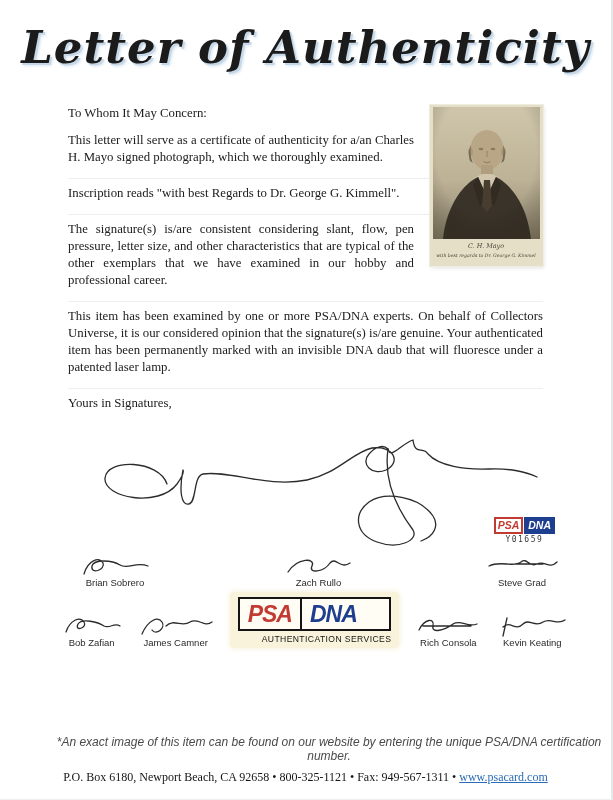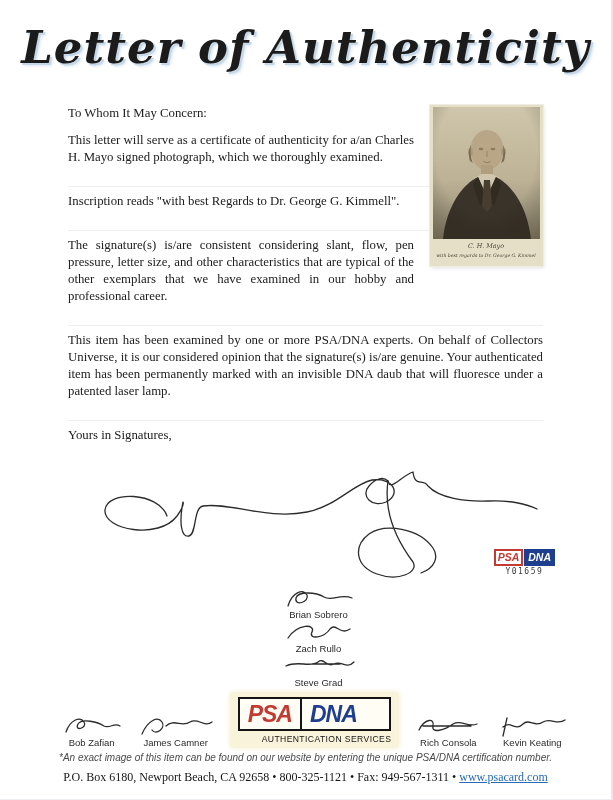--- a/index.html
+++ b/index.html
@@ -18,21 +18,21 @@
   }
   
   .meta {margin:14px 0 0 68px; font-size:13px; line-height:17px; color:#232323;}
   .meta .cert {display:inline-block; border-bottom:1px solid #e4e4e4; padding-bottom:1px;}
   
   .body {
     margin:26px 68px 0; font-size:12.8px; line-height:17px;
     text-align:justify; color:#202020;
   }
   .body p {margin:0 0 10px;}
-  .body p.lined {border-bottom:1px solid #f0eeeb; padding-bottom:20px; margin-bottom:6px;}
+  .body p.lined {border-bottom:1px solid #f0eeeb; padding-bottom:12px; margin-bottom:6px;}
   .salutation {text-align:left;}
   .closing {margin-top:8px; text-align:left;}
   .photo {
     float:right; width:113px; height:161px; margin:0 0 10px 16px;
     box-shadow:0 0 0 1px #efece2, 1px 2px 4px rgba(0,0,0,0.12);
   }
   .photo svg {display:block; width:113px; height:161px;}
   
   .sig-block {position:relative; height:132px; margin:2px 48px 0;}
   .big-sig {position:absolute; left:22px; top:0; width:472px; height:132px; overflow:visible;}
@@ -40,39 +40,39 @@
     position:absolute; left:32px; bottom:3px;
     font-family:"Liberation Sans", sans-serif; font-size:12.5px; color:#1e1e1e;
   }
   .mini-logo {position:absolute; right:8px; bottom:10px; text-align:center;}
   .mini-boxes {display:inline-flex; font-family:"Liberation Sans", sans-serif;
     font-style:italic; font-weight:bold; font-size:10.5px; line-height:13px;}
   .mini-psa {color:#c23b33; background:#fff; border:2px solid #c23b33; padding:0 2px;}
   .mini-dna {color:#fff; background:#1e3f8f; border:2px solid #1e3f8f; padding:0 2px; margin-left:1px;}
   .mini-cert {font-family:"DejaVu Sans Mono", monospace; font-size:8px; letter-spacing:1.5px; color:#3a3a3a; margin-top:1px;}
   
-  .signers-row1 {display:flex; justify-content:space-between; margin:0 52px 0 78px;flex-direction:column;}
+  .signers-row1 {display:flex; justify-content:space-between; margin:0 52px 0 78px;}
   .signers-row2 {display:flex; justify-content:center; align-items:flex-end; gap:16px; margin:4px 40px 0 58px;}
   .signer {display:flex; flex-direction:column; align-items:center;}
   .signer svg {height:26px; overflow:visible;}
   .signer .name {font-family:"Liberation Sans", sans-serif; font-size:9.5px; color:#2a2a2a; margin-top:-3px; white-space:nowrap;}
   .signers-row2 .signer {margin-top:6px;}
   
   .svc-logo {background:#f8f3da; border-radius:4px; padding:5px 8px 4px; box-shadow:0 0 6px #f3ecd2;}
   .svc-box {display:flex; align-items:stretch; border:2px solid #141414; background:#fffdf4;}
   .svc-psa, .svc-dna {
     font-family:"Liberation Sans", sans-serif; font-weight:bold; font-style:italic;
     font-size:23px; line-height:30px; padding:0 8px; letter-spacing:-1px;
   }
   .svc-psa {color:#c23b33; border-right:2px solid #141414;}
   .svc-dna {color:#1e3f8f;}
   .svc-caption {font-family:"Liberation Sans", sans-serif; font-size:8.6px; letter-spacing:0.4px; color:#141414; text-align:center; margin-top:3px;margin-left:24px;}
   
   .footer {position:absolute; left:0; right:0; bottom:14px; text-align:center;}
-  .footer .note {font-family:"Liberation Sans", sans-serif; font-style:italic; font-size:10px; color:#4a4a4a;}
+  .footer .note {font-family:"Liberation Sans", sans-serif; font-style:italic; font-size:12px; color:#4a4a4a;padding-left:47px;}
   .footer .address {font-size:12px; color:#141414; margin-top:7px;}
   .footer .address a {color:#2a6bb5; text-decoration:underline; cursor:pointer;}
   .ink {stroke:#2b2b2b; stroke-width:1.3; fill:none; stroke-linecap:round; stroke-linejoin:round;}
 </style>
 </head>
 <body>
 
 <div class="page">
 
   <h1 class="title">Letter of Authenticity</h1>

